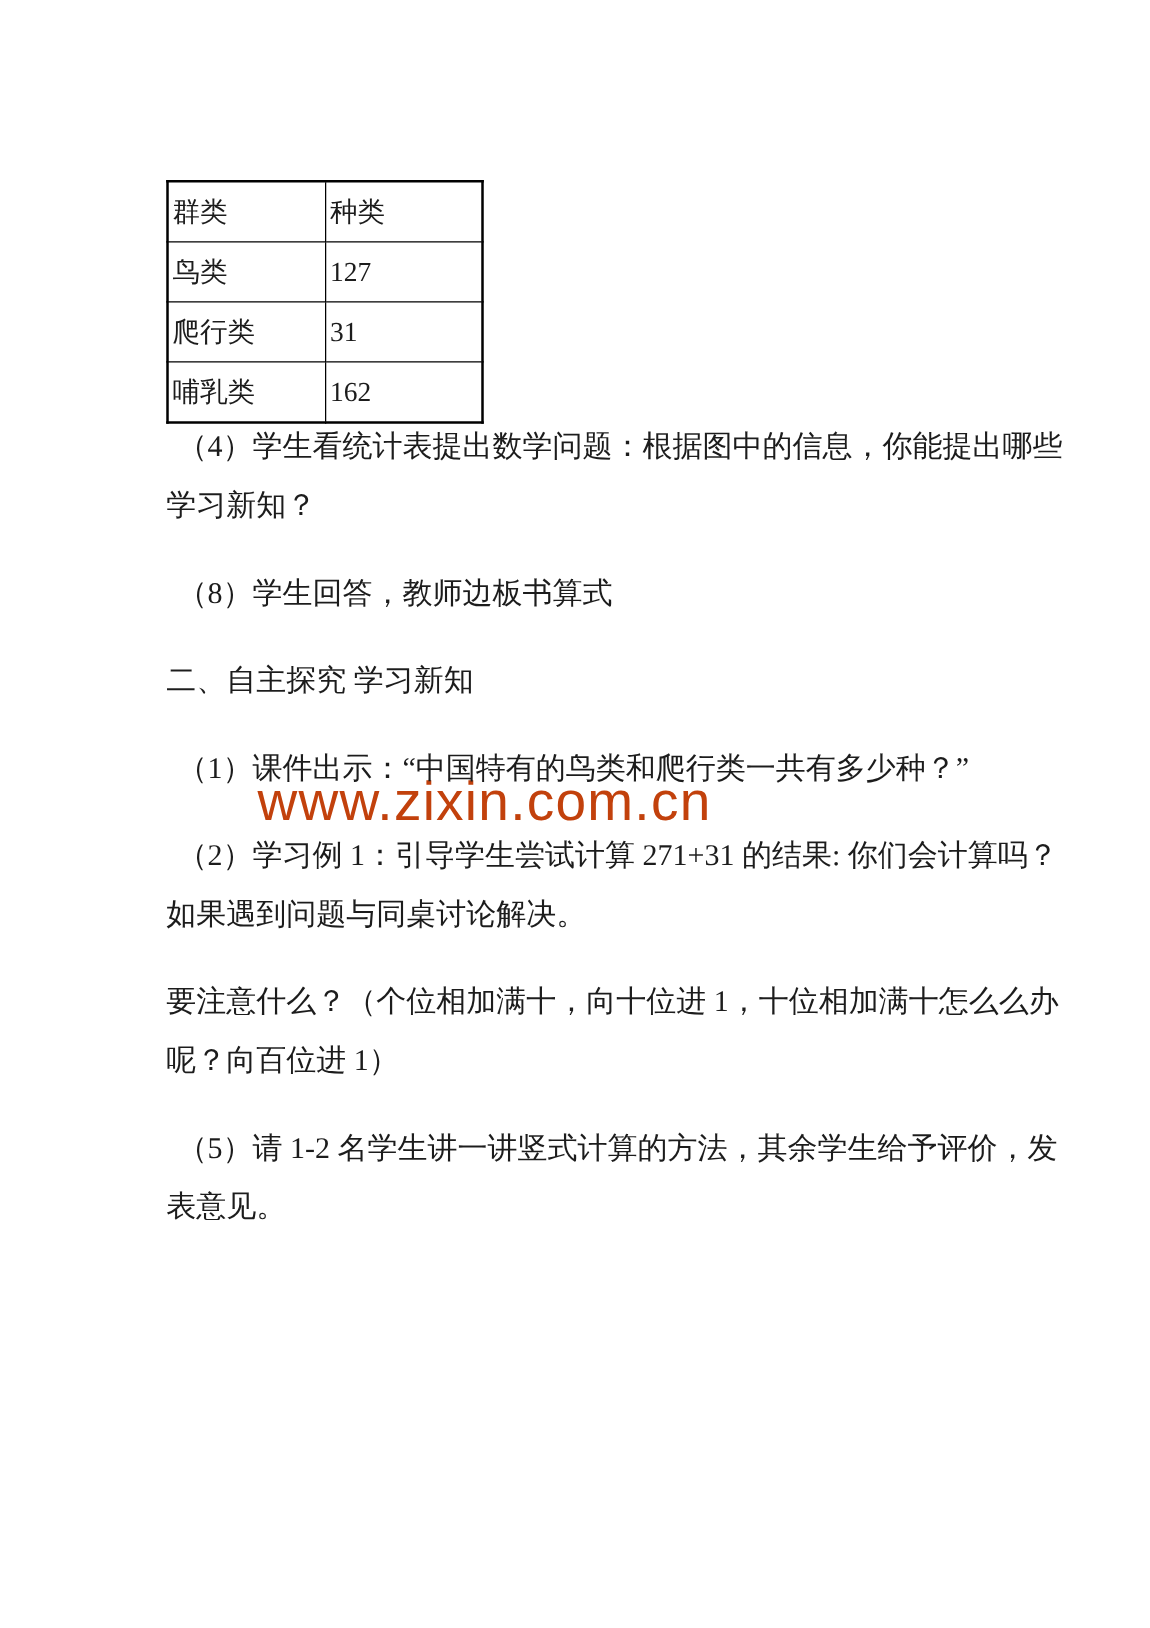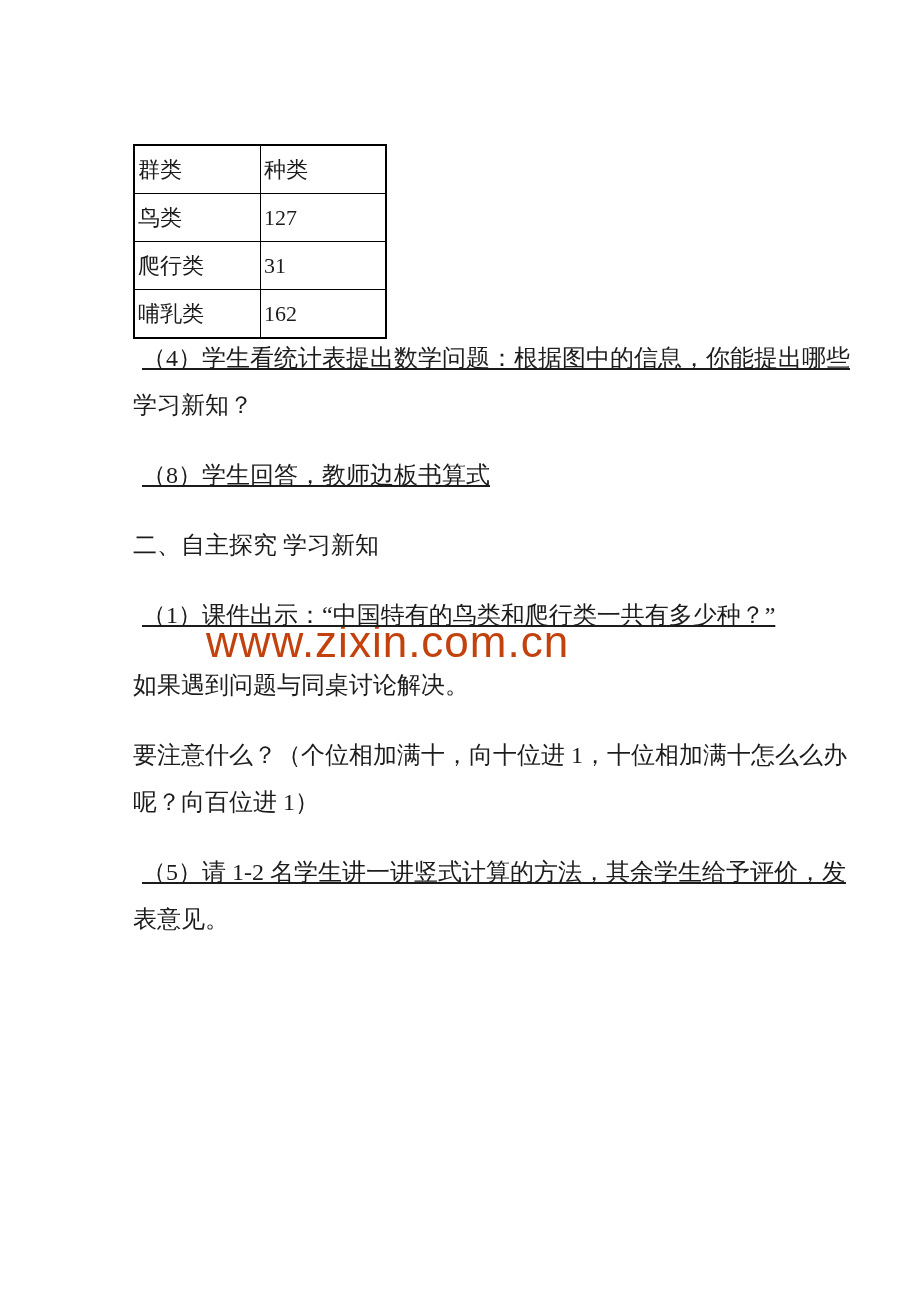--- a/index.html
+++ b/index.html
@@ -51,21 +51,21 @@
     left: 133px; top: 335px;
     width: 700px;
     z-index: 1;
   }
   .para { margin: 0 0 23px 0; }
   .line {
     font-size: 24px;
     line-height: 47px;
     white-space: pre;
   }
-  .ind { padding-left: 9px; text-decoration: underline; }
+  .ind { padding-left: 9px; }
 </style>
 </head>
 <body>
 
 <div class="page">
 
   <div class="watermark">www.zixin.com.cn</div>
 
   <table class="stats">
     <tbody>
@@ -101,20 +101,21 @@
 
     <div class="para">
       <div class="line">二、自主探究 学习新知</div>
     </div>
 
     <div class="para">
       <div class="line ind">（1）课件出示：“中国特有的鸟类和爬行类一共有多少种？”</div>
     </div>
 
     <div class="para">
+      <div class="line ind">（2）学习例 1：引导学生尝试计算 271+31 的结果: 你们会计算吗？</div>
       <div class="line">如果遇到问题与同桌讨论解决。</div>
     </div>
 
     <div class="para">
       <div class="line">要注意什么？（个位相加满十，向十位进 1，十位相加满十怎么么办</div>
       <div class="line">呢？向百位进 1）</div>
     </div>
 
 
     <div class="para">

